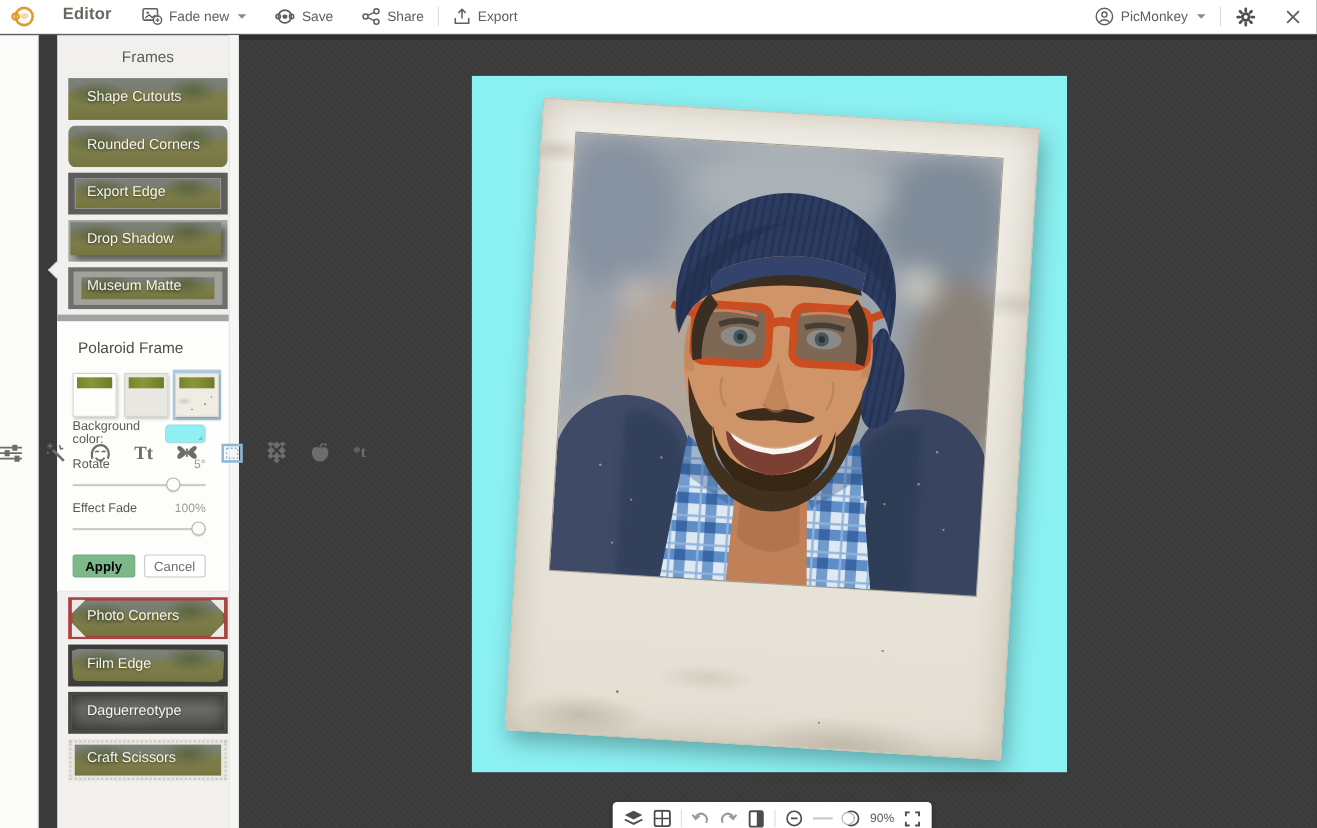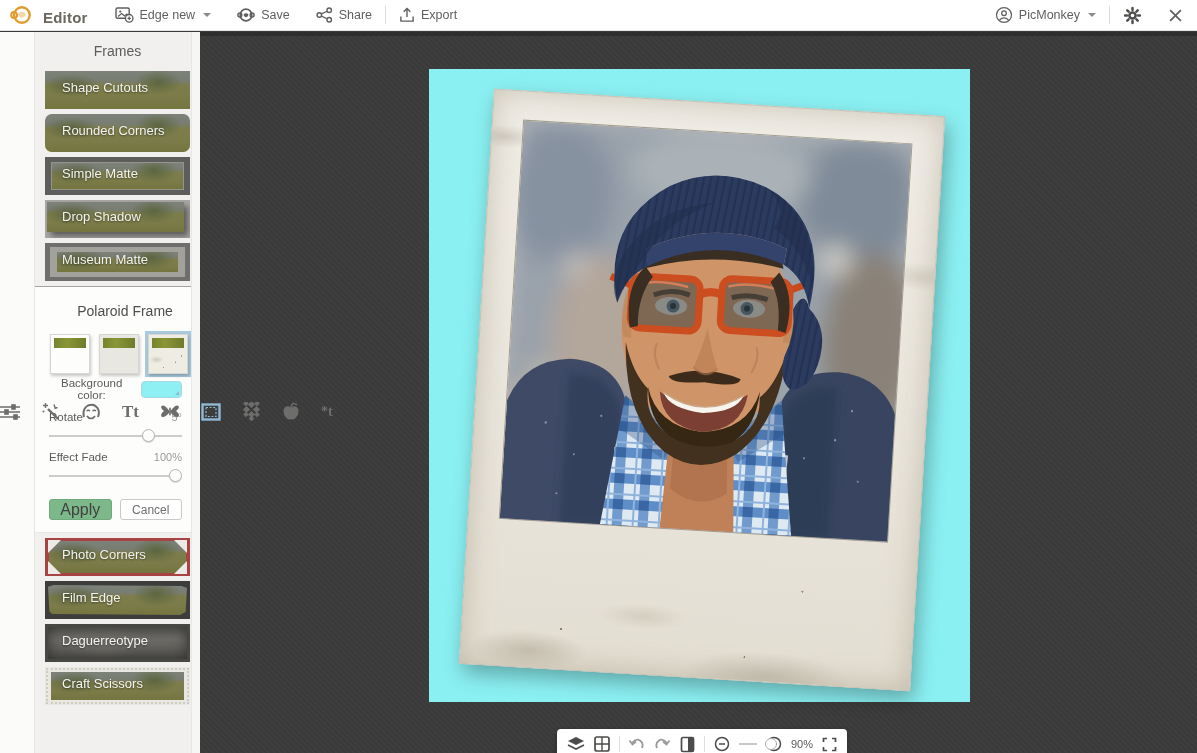--- a/index.html
+++ b/index.html
@@ -3,41 +3,41 @@
 <meta charset="utf-8">
 <style>
   * { margin:0; padding:0; box-sizing:border-box; }
   html,body { width:1197px; height:753px; overflow:hidden;
     font-family:"Liberation Sans", sans-serif; background:#3a3a3a; }
 
   
   .topbar { position:absolute; left:0; top:0; width:1197px; height:31px;
     background:#ffffff; border-bottom:1px solid #e3e3e1; display:flex;
     align-items:center; z-index:30; }
-  .topbar .brand { display:flex; align-items:flex-end; gap:11px; padding:0 14px 0 10px; }
+  .topbar .brand { display:flex; align-items:flex-start; gap:25px; padding:0 14px 0 10px; }
   .brand-name { font-size:15px; font-weight:bold; color:#6b675f; letter-spacing:.2px; }
   .tb-btn { display:flex; align-items:center; gap:6px; padding:0 13px; height:31px;
     color:#5f5f5f; font-size:12.5px; cursor:pointer; }
   .tb-btn svg { display:block; }
   .tb-sep { width:1px; height:18px; background:#dcdcda; }
   .tb-right { margin-left:auto; display:flex; align-items:center; }
   .caret-down { width:0; height:0; border-left:4px solid transparent;
     border-right:4px solid transparent; border-top:4px solid #8a8a8a; margin-left:2px; }
 
   
   .rail { position:absolute; left:0; top:32px; width:35px; height:721px;
     background:#fbfbfa; border-right:1px solid #e6e6e4; z-index:20;
     display:flex; align-items:center; padding-top:38px; gap:21px; }
   .rail .tool { width:24px; height:24px; display:flex; align-items:center;
     justify-content:center; cursor:pointer; color:#6d6d6b; }
   .tool-text { font-family:"Liberation Serif", serif; font-weight:bold; font-size:17px; color:#6d6d6b; }
   .tool-text-sm { font-family:"Liberation Serif", serif; font-weight:bold; font-size:14px; color:#6d6d6b; }
 
   
-  .panel { position:absolute; left:35px; top:32px; width:165px; height:721px;
+  .panel { position:absolute; left:52px; top:32px; width:165px; height:721px;
     background:#f1f0ee; z-index:19; }
   .panel-scroll-track { position:absolute; right:0; top:0; width:9px; height:100%;
     background:#f6f6f4; border-left:1px solid #e7e7e5; }
   .panel-title { text-align:center; font-size:14px; color:#5c5c5a; padding:11px 0 12px 0; }
   .notch { position:absolute; left:-6px; top:208px; width:11px; height:11px;
     background:#f1f0ee; border-left:1px solid #d8d8d6; border-bottom:1px solid #d8d8d6;
     transform:rotate(45deg); }
   .frame-item { position:relative; width:145px; height:38px; margin:0 auto 5px auto;
     cursor:pointer; overflow:hidden; }
   .thumb { position:absolute; inset:0;
@@ -73,22 +73,22 @@
   .v-dag { background:#4a4a48; padding:3px; }
   .v-dag .thumb { position:relative; inset:auto; width:100%; height:100%;
     box-shadow:inset 0 0 14px rgba(20,20,20,.8); }
   .v-craft { background:#e9e7e1; padding:5px 6px;
     background-image:radial-gradient(circle 3px at 50% 50%, #e9e7e1 70%, transparent 71%); }
   .v-craft .thumb { position:relative; inset:auto; width:100%; height:100%; }
   .v-craft::before { content:""; position:absolute; inset:1px;
     border:2px dotted #cfccc2; pointer-events:none; z-index:4; }
 
   
-  .polaroid-section { width:165px; background:#fdfdfc; border-top:1px solid #a3a3a3;
-    border-bottom:1px solid #e7e7e5; padding:10px 4px 12px 0; margin-bottom:5px;text-align:center; }
+  .polaroid-section { width:165px; background:#fdfdfc; border-top:6px solid #a3a3a3;
+    border-bottom:1px solid #e7e7e5; padding:10px 16px 12px 0; margin-bottom:5px; }
   .ps-title { font-size:14px; color:#4e4e4c; padding:6px 0 12px 19px; }
   .ps-thumbs { display:flex; gap:3px; padding-left:12px; }
   .ps-thumb { width:46px; height:46px; display:flex; align-items:flex-start;
     justify-content:center; padding-top:3px; cursor:pointer; }
   .ps-thumb.sel { background:#a9cade; }
   .mini-pol { width:40px; height:40px; background:#fdfdfc; border:1px solid #d8d6d0;
     box-shadow:1px 2px 3px rgba(0,0,0,.22); padding:3px 3px 12px 3px; }
   .mini-pol .img { width:100%; height:10px;
     background:linear-gradient(90deg,#76842f,#8a9636 40%,#6e7c2c); }
   .mini-pol.aged { background:#e9e7e2; }
@@ -106,22 +106,22 @@
     border-left:4px solid transparent; border-top:4px solid transparent;
     border-bottom:4px solid #8fb9c2; }
   .checkbox { width:14px; height:14px; background:#fff; border:1px solid #c6c6c4;
     border-radius:2px; margin-right:8px; cursor:pointer; }
   .slider-row { position:relative; height:14px; margin:6px 14px 0 14px; cursor:pointer; }
   .slider-track { position:absolute; left:0; right:0; top:6px; height:2px; background:#cccccb; }
   .slider-handle { position:absolute; top:0; width:13px; height:13px; background:#fdfdfc;
     border:1px solid #b4b4b2; border-radius:50%; box-shadow:0 1px 1px rgba(0,0,0,.15); }
   .ps-buttons { display:flex; gap:8px; padding:0 14px; margin-top:16px; }
   .btn-apply { flex:1; height:21px; background:#7cb889; border:1px solid #6faa7c;
-    border-radius:3px; color:#404040; font-size:16px; display:flex; align-items:center;
-    justify-content:center; cursor:pointer; }
+    border-radius:3px; color:#000000; font-size:12px; display:flex; align-items:center;
+    justify-content:center; cursor:pointer;font-weight:bold; }
   .btn-cancel { flex:1; height:21px; background:#fff; border:1px solid #c9c9c7;
     border-radius:3px; color:#6e6e6c; font-size:12px; display:flex; align-items:center;
     justify-content:center; cursor:pointer; }
 
   
   .workspace { position:absolute; left:200px; top:32px; width:997px; height:721px;
     background:#3a3a3a;
     background-image:repeating-linear-gradient(45deg, rgba(255,255,255,.018) 0 2px, transparent 2px 4px);
     border-top:4px solid #2e2e2e; }
   .canvas { position:absolute; left:229px; top:33px; width:541px; height:633px;
@@ -170,21 +170,21 @@
     <span class="brand-name">Editor</span>
   </div>
   <div class="tb-btn">
     <svg width="19" height="16" viewBox="0 0 20 17">
       <rect x="1" y="1" width="14" height="11" rx="1.5" fill="none" stroke="#5f5f5f" stroke-width="1.5"></rect>
       <circle cx="5.5" cy="4.8" r="1.2" fill="#5f5f5f"></circle>
       <path d="M3 10 l4 -3 3 2.5 2.5 -2 2 2.5" fill="none" stroke="#5f5f5f" stroke-width="1.3"></path>
       <circle cx="15" cy="12" r="4" fill="#fff" stroke="#5f5f5f" stroke-width="1.4"></circle>
       <path d="M15 10.2v3.6M13.2 12h3.6" stroke="#5f5f5f" stroke-width="1.3"></path>
     </svg>
-    <span>Edge new</span>
+    <span>Fade new</span>
     <span class="caret-down"></span>
   </div>
   <div class="tb-btn">
     <svg width="18" height="18" viewBox="0 0 20 20">
       <circle cx="10" cy="10" r="6.5" fill="none" stroke="#5f5f5f" stroke-width="1.8"></circle>
       <circle cx="3.2" cy="10" r="2.2" fill="none" stroke="#5f5f5f" stroke-width="1.6"></circle>
       <circle cx="16.8" cy="10" r="2.2" fill="none" stroke="#5f5f5f" stroke-width="1.6"></circle>
       <path d="M7.5 9 q2.5 -2 5 0 q0.5 3 -2.5 3.4 q-3 -0.4 -2.5 -3.4z" fill="#5f5f5f"></path>
     </svg>
     <span>Save</span>
@@ -312,21 +312,21 @@
     <div class="lbl">Shape Cutouts</div>
   </div>
   <div class="frame-item">
     <div class="thumb" style="border-radius:7px"></div>
     <div class="veil" style="border-radius:7px"></div>
     <div class="lbl">Rounded Corners</div>
   </div>
   <div class="frame-item v-simple-edge">
     <div class="thumb"></div>
     <div class="veil" style="inset:5px 6px"></div>
-    <div class="lbl">Simple Matte</div>
+    <div class="lbl">Export Edge</div>
   </div>
   <div class="frame-item v-drop-shadow">
     <div class="thumb"></div>
     <div class="veil"></div>
     <div class="lbl">Drop Shadow</div>
   </div>
   <div class="frame-item v-museum">
     <div class="inner-matte">
       <div class="thumb"></div>
     </div>

